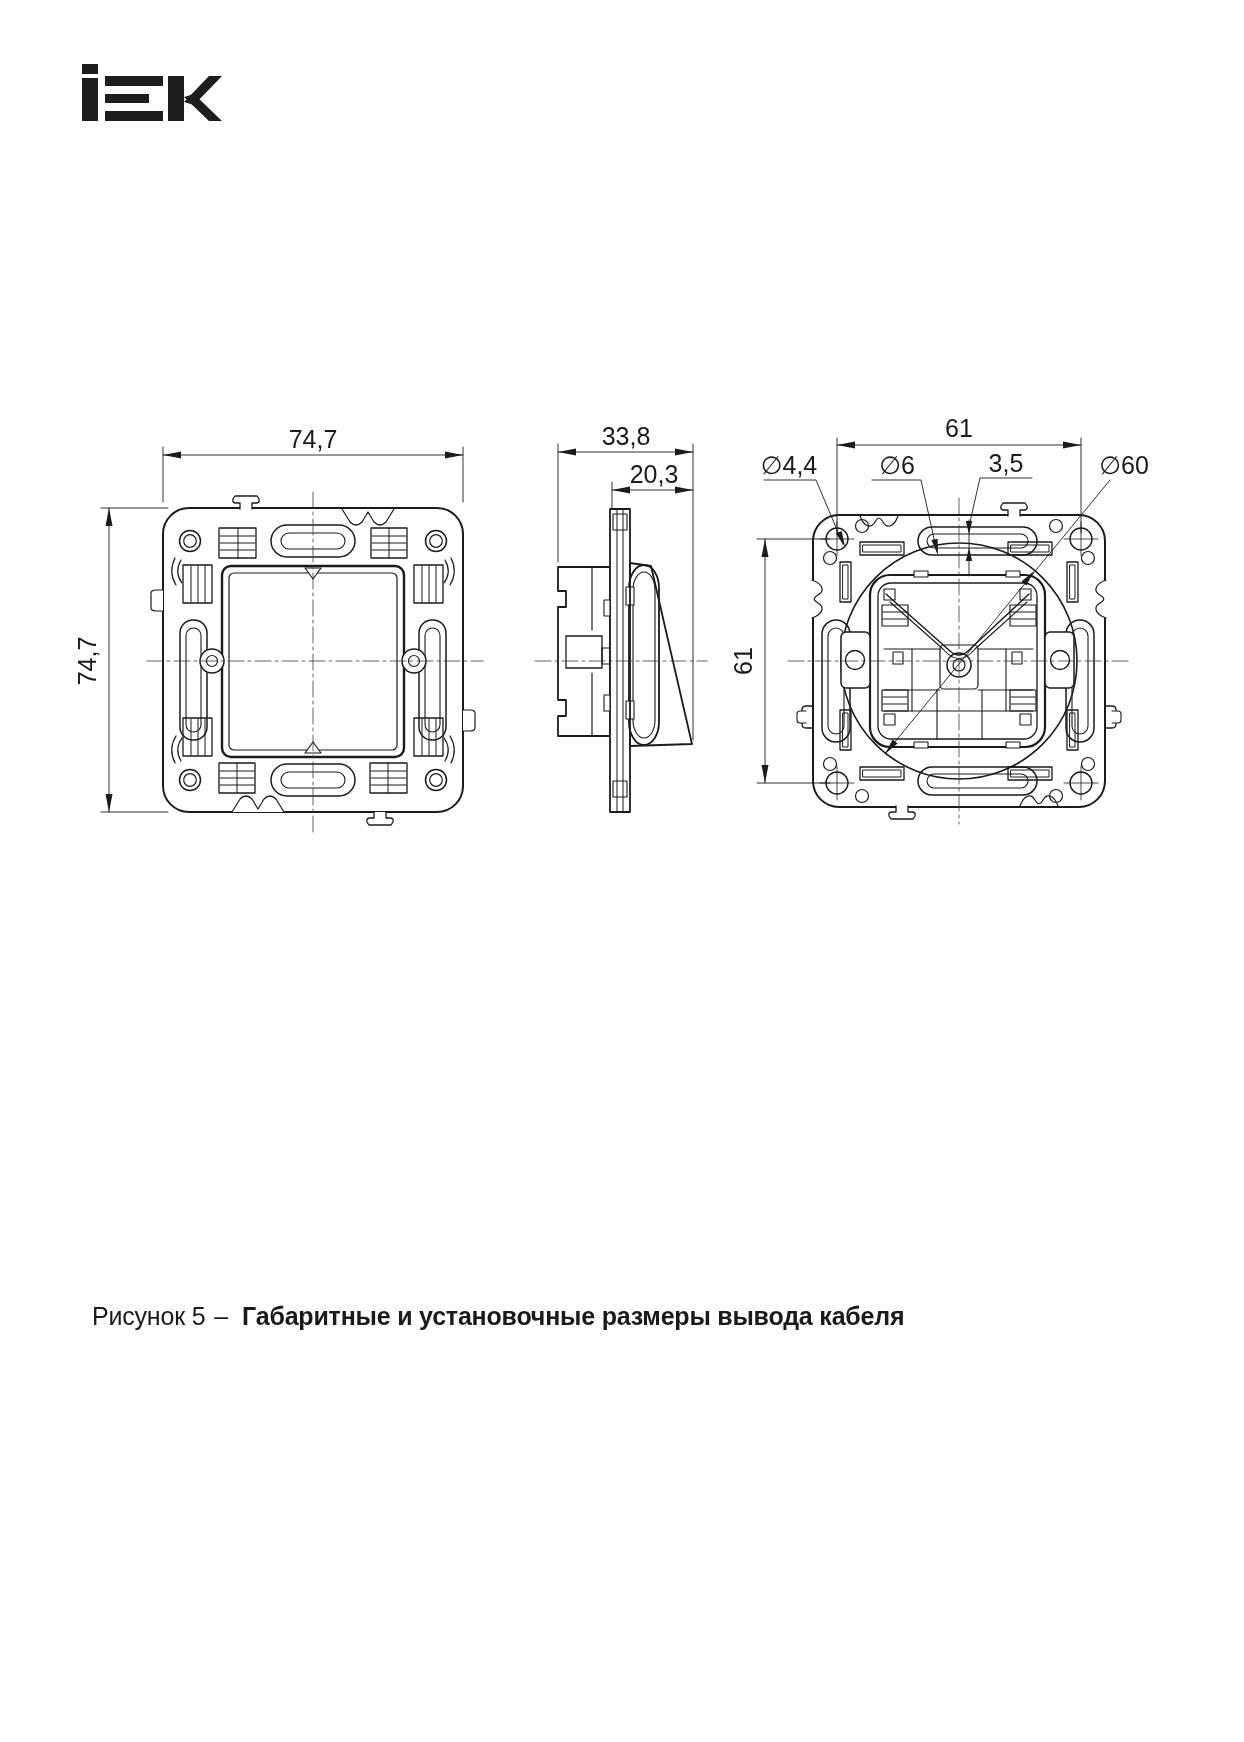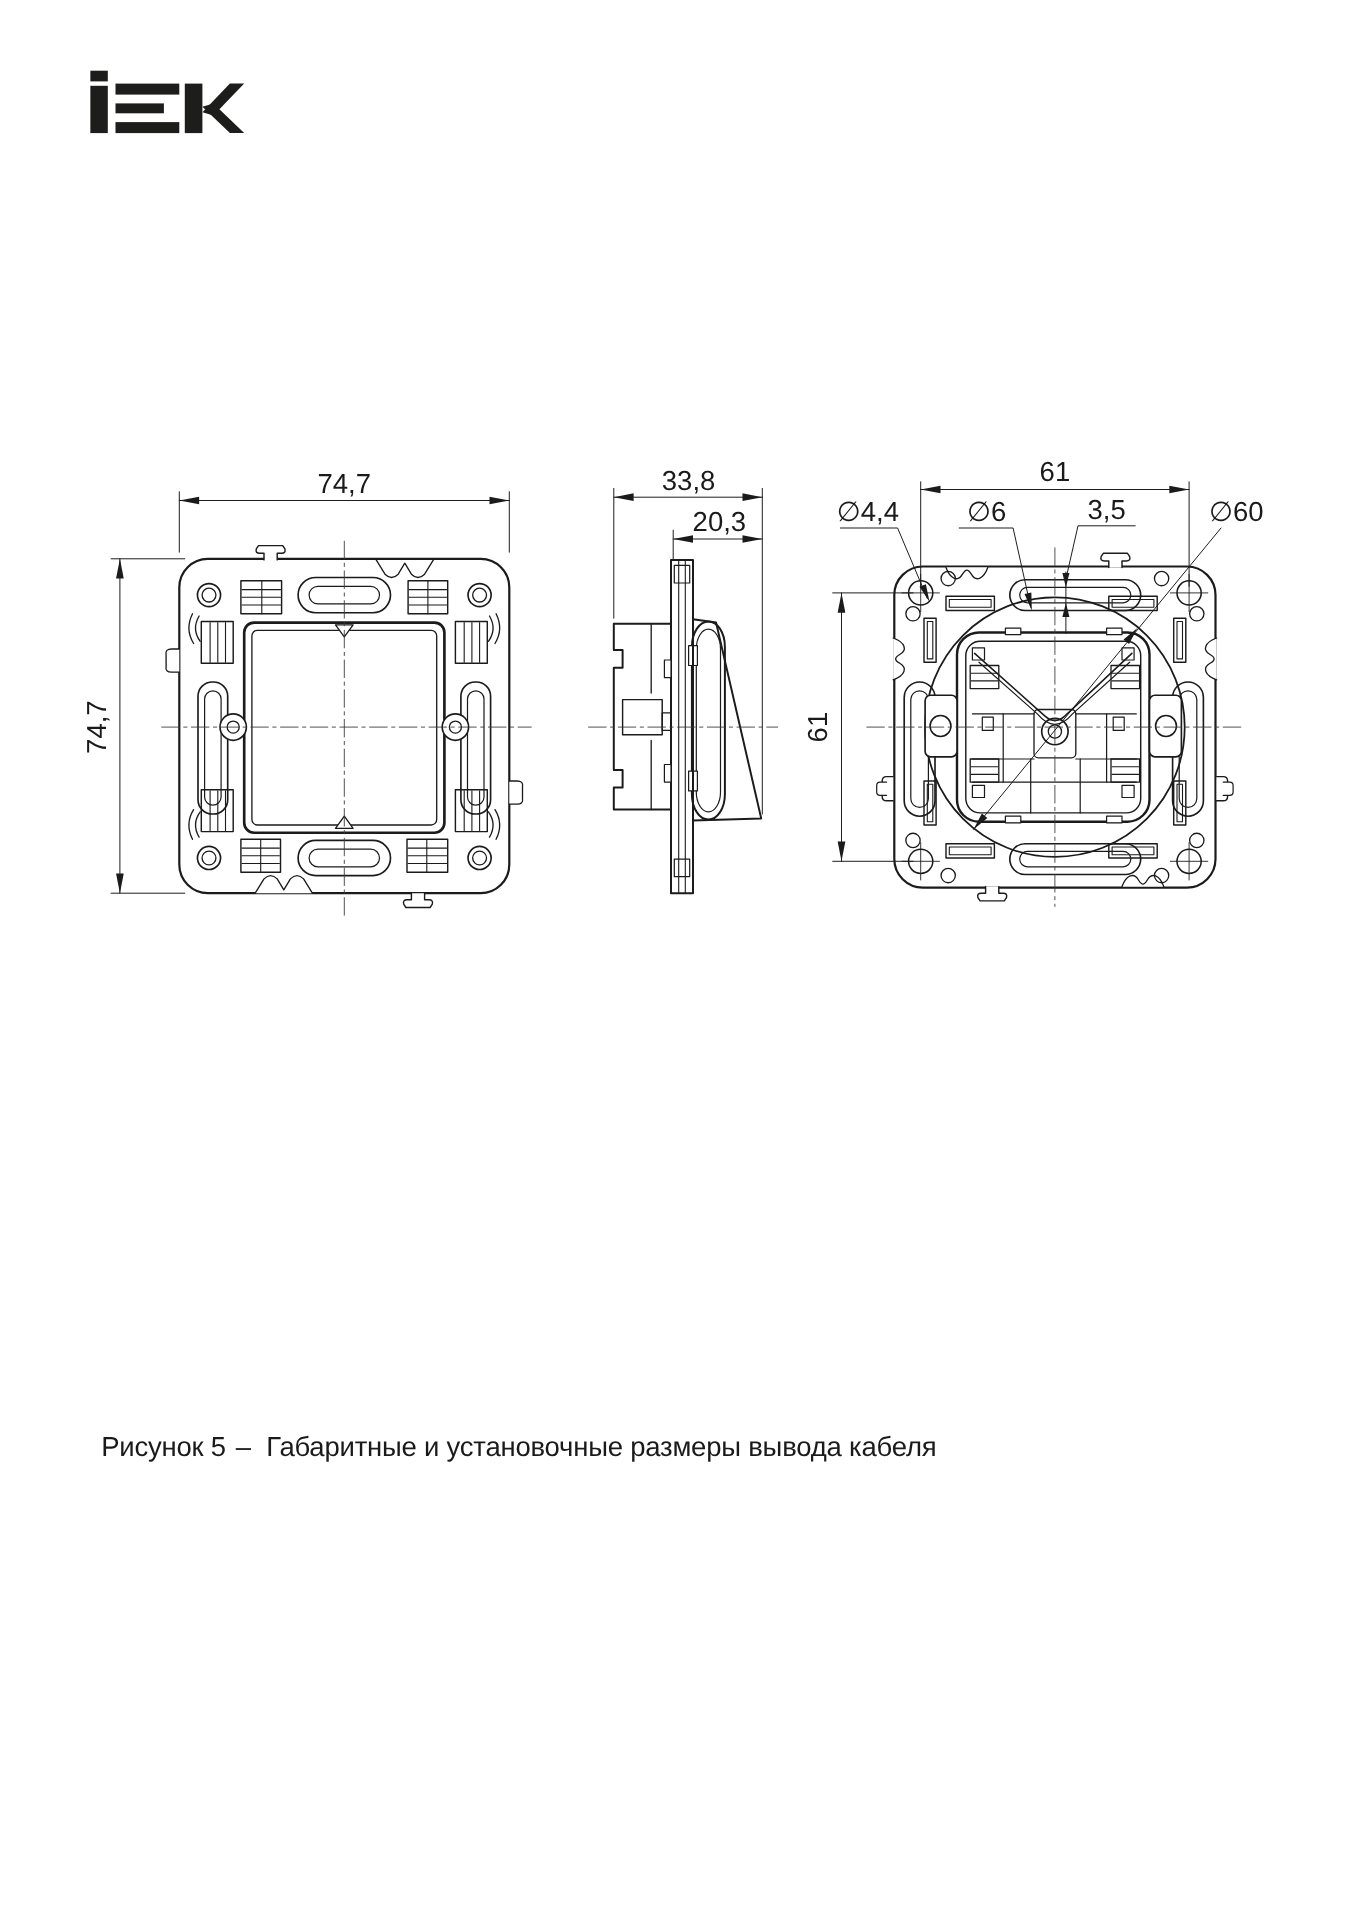--- a/index.html
+++ b/index.html
@@ -4,21 +4,21 @@
 <style>
   html,body{margin:0;padding:0;background:#ffffff;}
   .page{position:relative;width:1244px;height:1586px;background:#ffffff;overflow:hidden;
         font-family:"Liberation Sans",sans-serif;color:#1a1a1a;}
   .logo{position:absolute;left:82px;top:64px;}
   .drawing{position:absolute;left:0;top:0;}
   svg text{font-family:"Liberation Sans",sans-serif;font-size:25px;fill:#1a1a1a;}
   .caption{position:absolute;left:92px;top:1302px;font-size:25px;letter-spacing:-0.2px;
            color:#1a1a1a;white-space:nowrap;}
   .caption .cap-dash{margin:0 10px 0 9px;}
-  .caption .cap-text{margin-left:4px;}
+  .caption .cap-text{margin-left:4px;font-weight:bold;}
 </style>
 </head>
 <body>
 
 <div class="page">
 
   <svg class="logo" width="140" height="62" viewBox="0 0 140 62" aria-label="IEK">
     <g fill="#1d1d1b">
       <rect x="0" y="0" width="16" height="10"></rect>
       <rect x="0" y="14" width="16" height="43"></rect>

